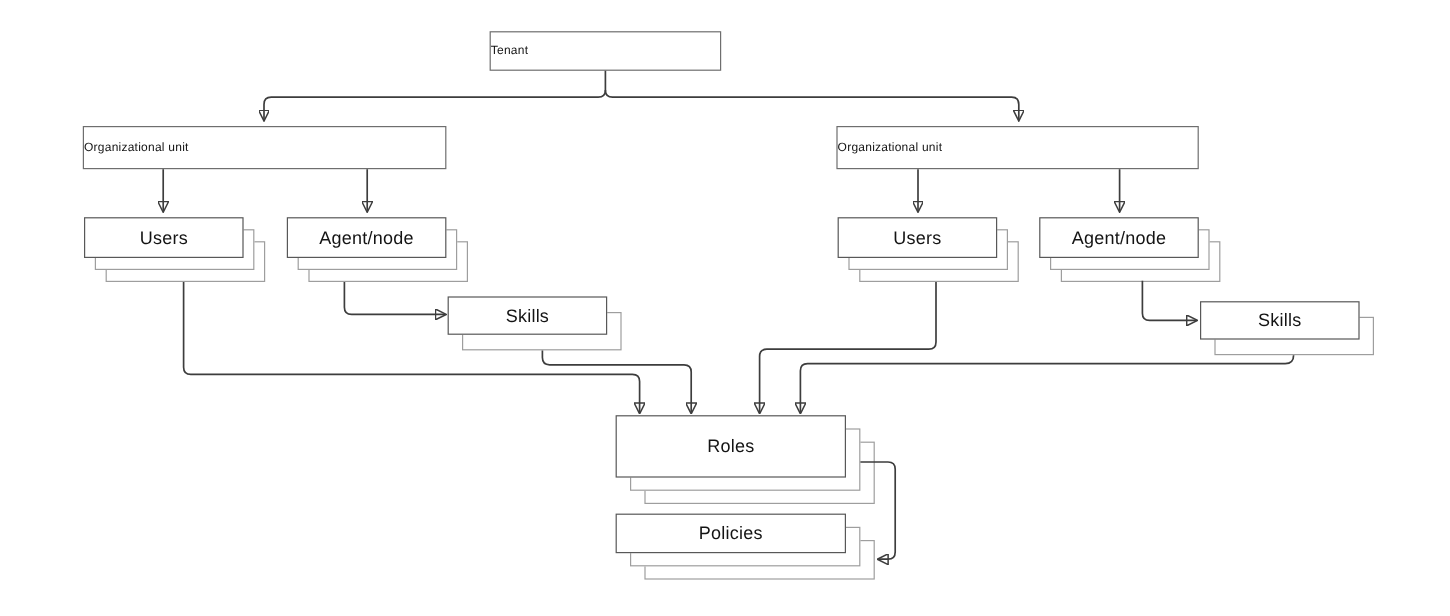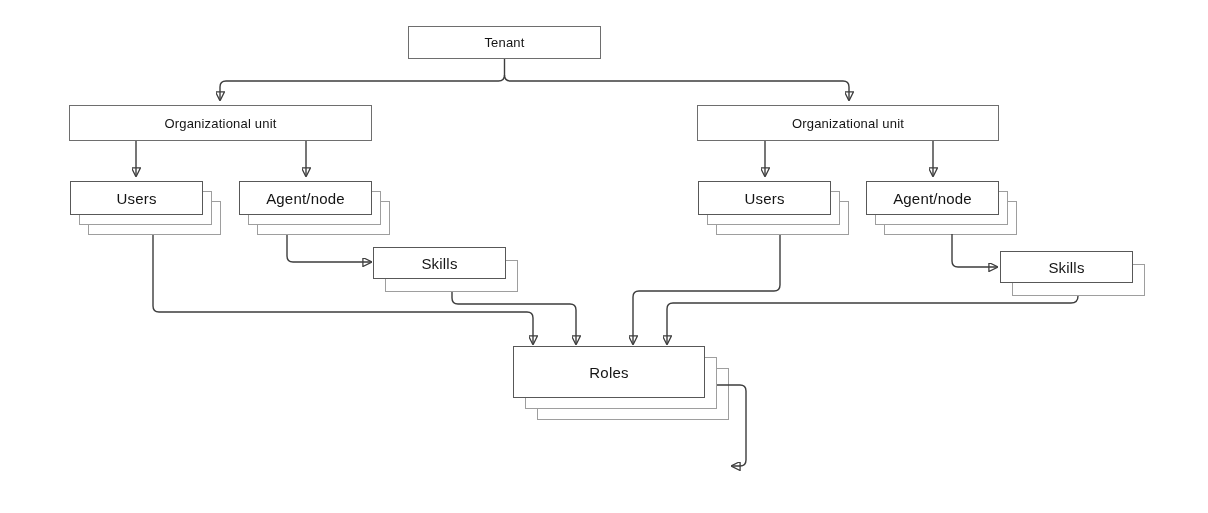--- a/index.html
+++ b/index.html
@@ -4,22 +4,22 @@
 <style>
   html,body{margin:0;padding:0;background:#ffffff;}
   .canvas{
     position:relative;width:1208px;height:513px;background:#ffffff;
     font-family:"Liberation Sans",sans-serif;overflow:hidden;
   }
   .node,.front,.layer{box-sizing:border-box;}
   
   .node{
     position:absolute;background:#ffffff;border:1px solid #6e6e6e;
-    display:flex;align-items:center;justify-content:center;
-    font-size:13px;color:#141414;letter-spacing:0.2px;z-index:1;
+    display:flex;align-items:center;justify-content:flex-start;
+    font-size:10px;color:#141414;letter-spacing:0.2px;z-index:1;
   }
   
   .stack{position:absolute;z-index:1;border-radius:10px;}
   .layer{
     position:absolute;left:0;top:0;width:100%;height:100%;
     background:#ffffff;border:1px solid #9e9e9e;
   }
   .front{
     position:absolute;left:0;top:0;width:100%;height:100%;
     background:#ffffff;border:1px solid #585858;
@@ -100,20 +100,27 @@
   </div>
 
   <div class="stack big" style="left:513px;top:346px;width:192px;height:52px">
     <div class="layer l2"></div>
     <div class="layer l1"></div>
     <div class="front">
         <span>Roles</span>
       </div>
   </div>
 
+  <div class="stack big" style="left:513px;top:428px;width:192px;height:33px">
+    <div class="layer l2"></div>
+    <div class="layer l1"></div>
+    <div class="front">
+        <span>Policies</span>
+      </div>
+  </div>
 
   <svg class="wires" width="1208" height="513" viewBox="0 0 1208 513">
     <defs>
       <marker id="arw" viewBox="0 0 10 10" refX="9" refY="5" markerWidth="10" markerHeight="9" orient="auto" markerUnits="userSpaceOnUse">
         <path d="M0,0 L10,5 L0,10 Z" fill="#3d3d3d" stroke="none"></path>
       </marker>
     </defs>
 
     <path d="M504.5,59 L504.5,75 Q504.5,81 498.5,81 L226,81 Q220,81 220,87 L220,100" marker-end="url(#arw)"></path>
     <path d="M504.5,75 Q504.5,81 510.5,81 L843,81 Q849,81 849,87 L849,100" marker-end="url(#arw)"></path>

